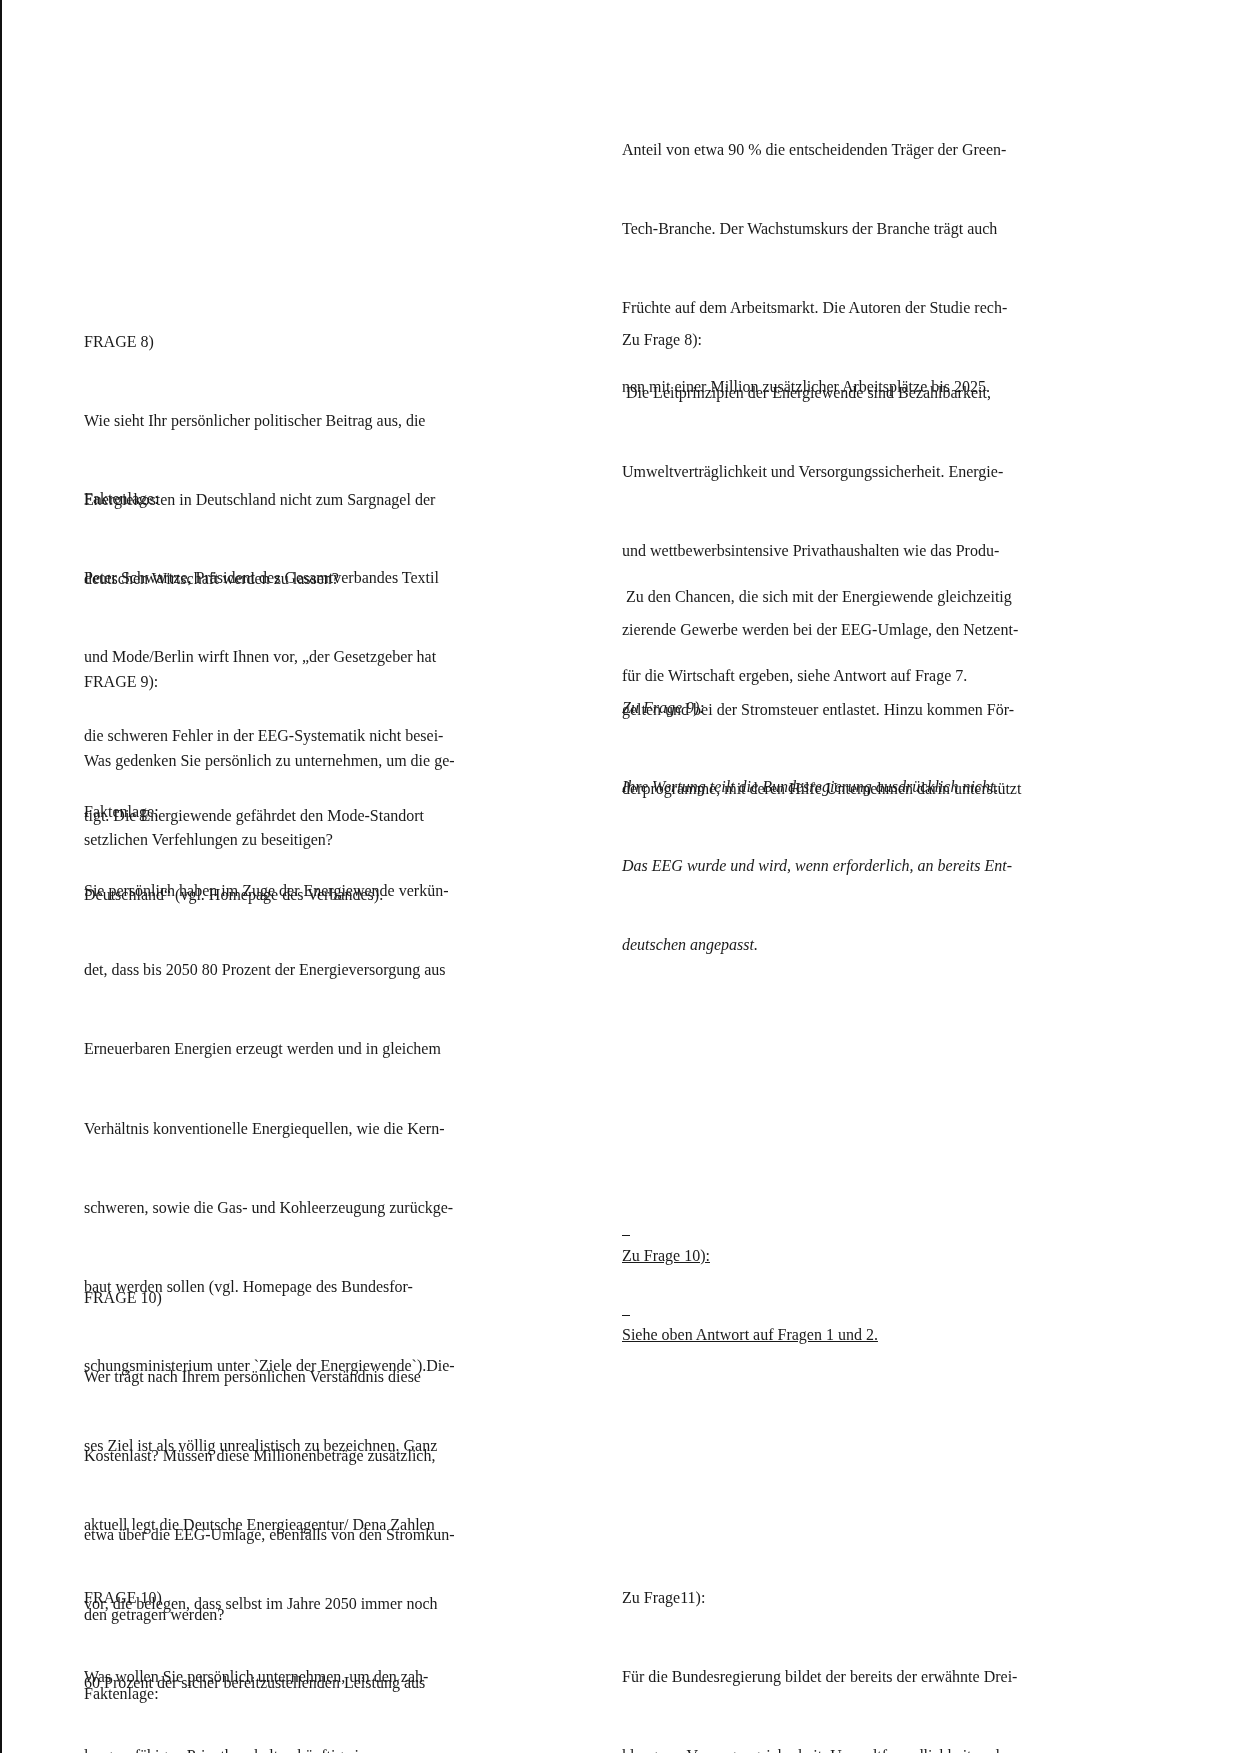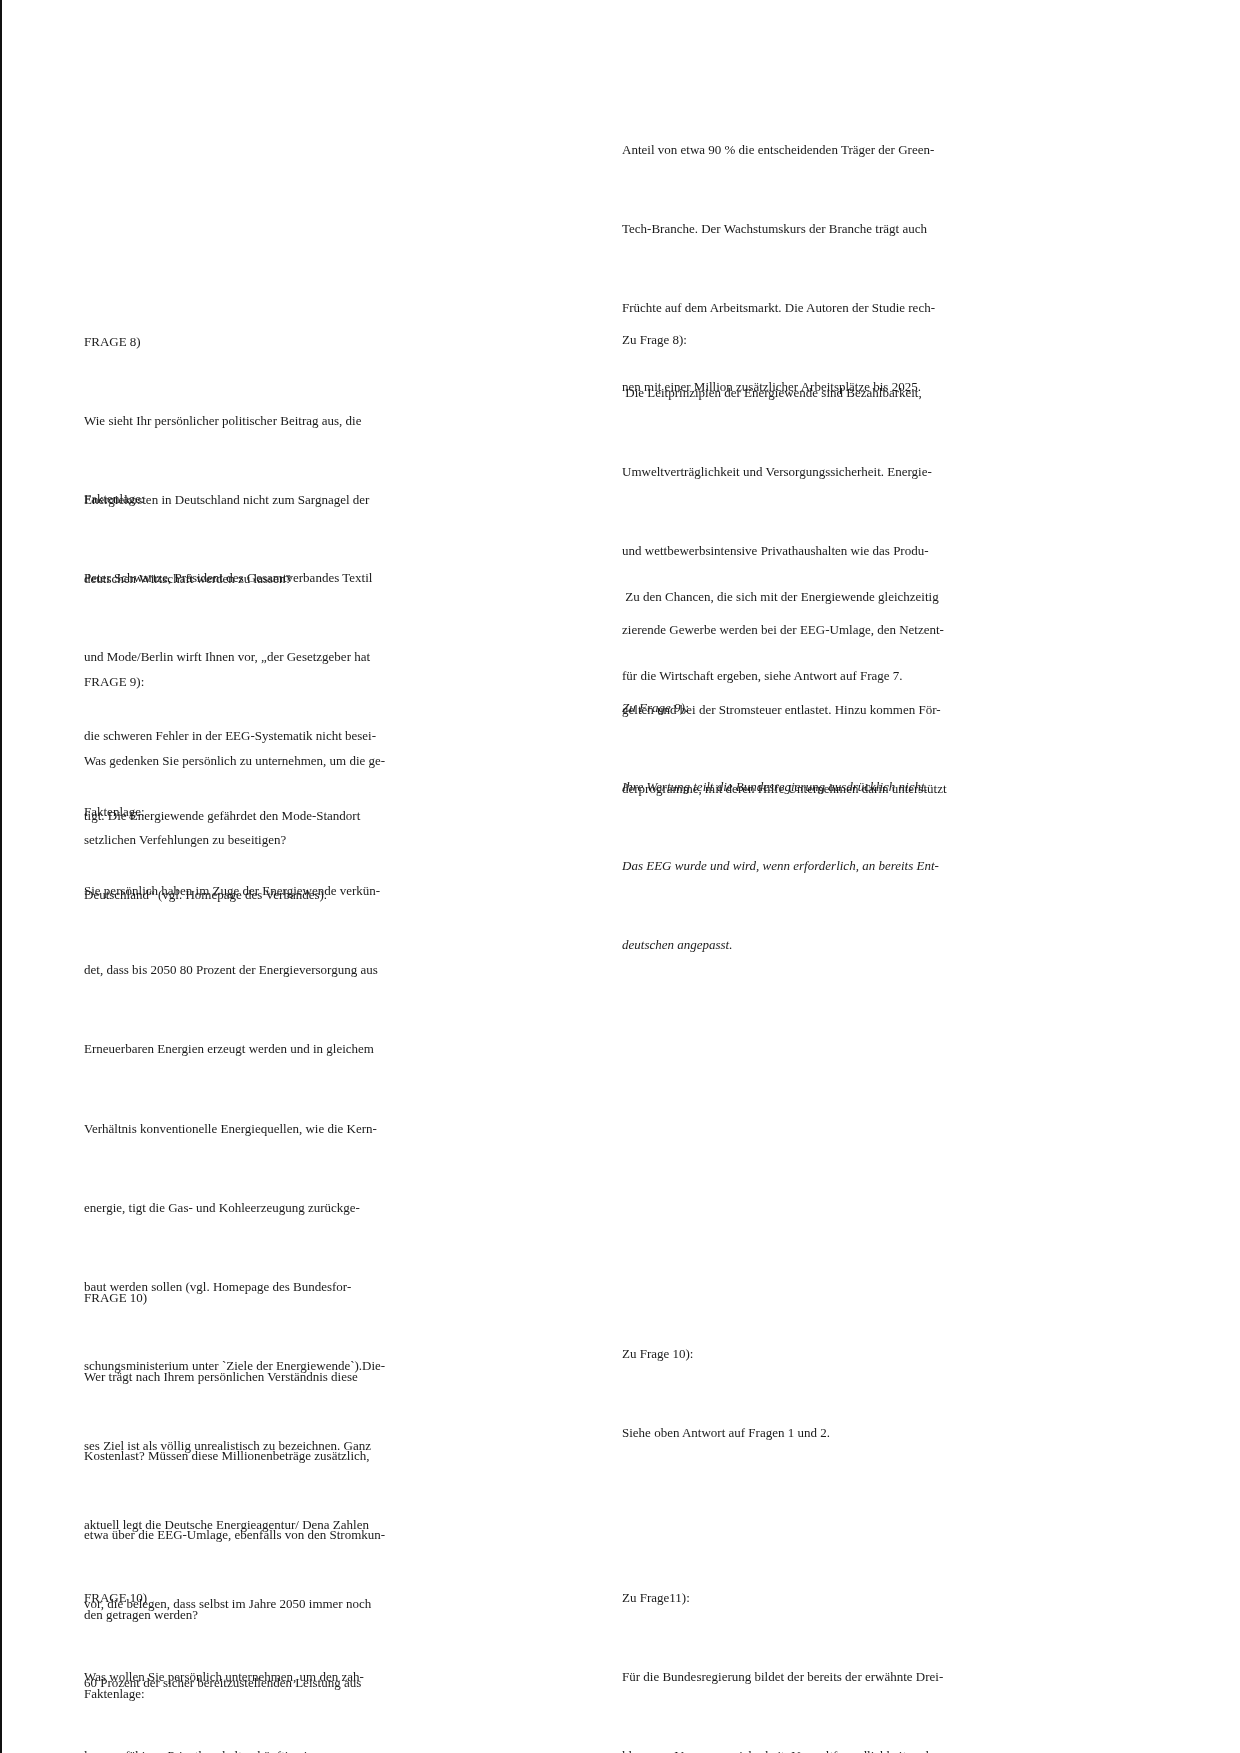--- a/index.html
+++ b/index.html
@@ -1,21 +1,21 @@
 <!DOCTYPE html>
 <html><head>
 <meta charset="utf-8">
 <style>
   html, body { margin: 0; padding: 0; background: #ffffff; }
   body { width: 1240px; height: 1753px; position: relative; overflow: hidden; }
   .page-edge { position: absolute; left: 0; top: 0; width: 2px; height: 1753px; background: #111; }
   .blk {
     position: absolute;
     font-family: "Liberation Serif", "DejaVu Serif", serif;
-    font-size: 13px;
+    font-size: 16px;
     line-height: 26.4px;
     color: #1a1a1a;
     white-space: pre;
     margin: 0;
   }
   .line { display: block; }
   .left { left: 84px; }
   .right { left: 622px; }
 </style>
 </head>
@@ -65,21 +65,21 @@
   <span class="line">FRAGE 9):</span>
   <span class="line">Was gedenken Sie persönlich zu unternehmen, um die ge-</span>
   <span class="line">setzlichen Verfehlungen zu beseitigen?</span>
 </div>
 <div class="blk left" style="top:746px;">
   <span class="line">Faktenlage:</span>
   <span class="line">Sie persönlich haben im Zuge der Energiewende verkün-</span>
   <span class="line">det, dass bis 2050 80 Prozent der Energieversorgung aus</span>
   <span class="line">Erneuerbaren Energien erzeugt werden und in gleichem</span>
   <span class="line">Verhältnis konventionelle Energiequellen, wie die Kern-</span>
-  <span class="line">energie, tigt die Gas- und Kohleerzeugung zurückge-</span>
+  <span class="line">schweren, sowie die Gas- und Kohleerzeugung zurückge-</span>
   <span class="line">baut werden sollen (vgl. Homepage des Bundesfor-</span>
   <span class="line">schungsministerium unter `Ziele der Energiewende`).Die-</span>
   <span class="line">ses Ziel ist als völlig unrealistisch zu bezeichnen. Ganz</span>
   <span class="line">aktuell legt die Deutsche Energieagentur/ Dena Zahlen</span>
   <span class="line">vor, die belegen, dass selbst im Jahre 2050 immer noch</span>
   <span class="line">60 Prozent der sicher bereitzustellenden Leistung aus</span>
   <span class="line">konventionellen Kohle- und Gaskraftwerken kommen</span>
   
   
   
@@ -99,21 +99,21 @@
   <span class="line">Wer trägt nach Ihrem persönlichen Verständnis diese</span>
   <span class="line">Kostenlast? Müssen diese Millionenbeträge zusätzlich,</span>
   <span class="line">etwa über die EEG-Umlage, ebenfalls von den Stromkun-</span>
   <span class="line">den getragen werden?</span>
   <span class="line">Faktenlage:</span>
   
   
   
 </div>
 
-<div class="blk right" style="top:1288px;">
+<div class="blk right" style="top:1190px;text-decoration:underline;">
   <span class="line">Zu Frage 10):</span>
   <span class="line">Siehe oben Antwort auf Fragen 1 und 2.</span>
 </div>
 
 <div class="blk left" style="top:1532px;">
   <span class="line">FRAGE 10)</span>
   <span class="line">Was wollen Sie persönlich unternehmen, um den zah-</span>
   <span class="line">lungsunfähigen Privathaushalten künftig eine</span>
   
 </div>

